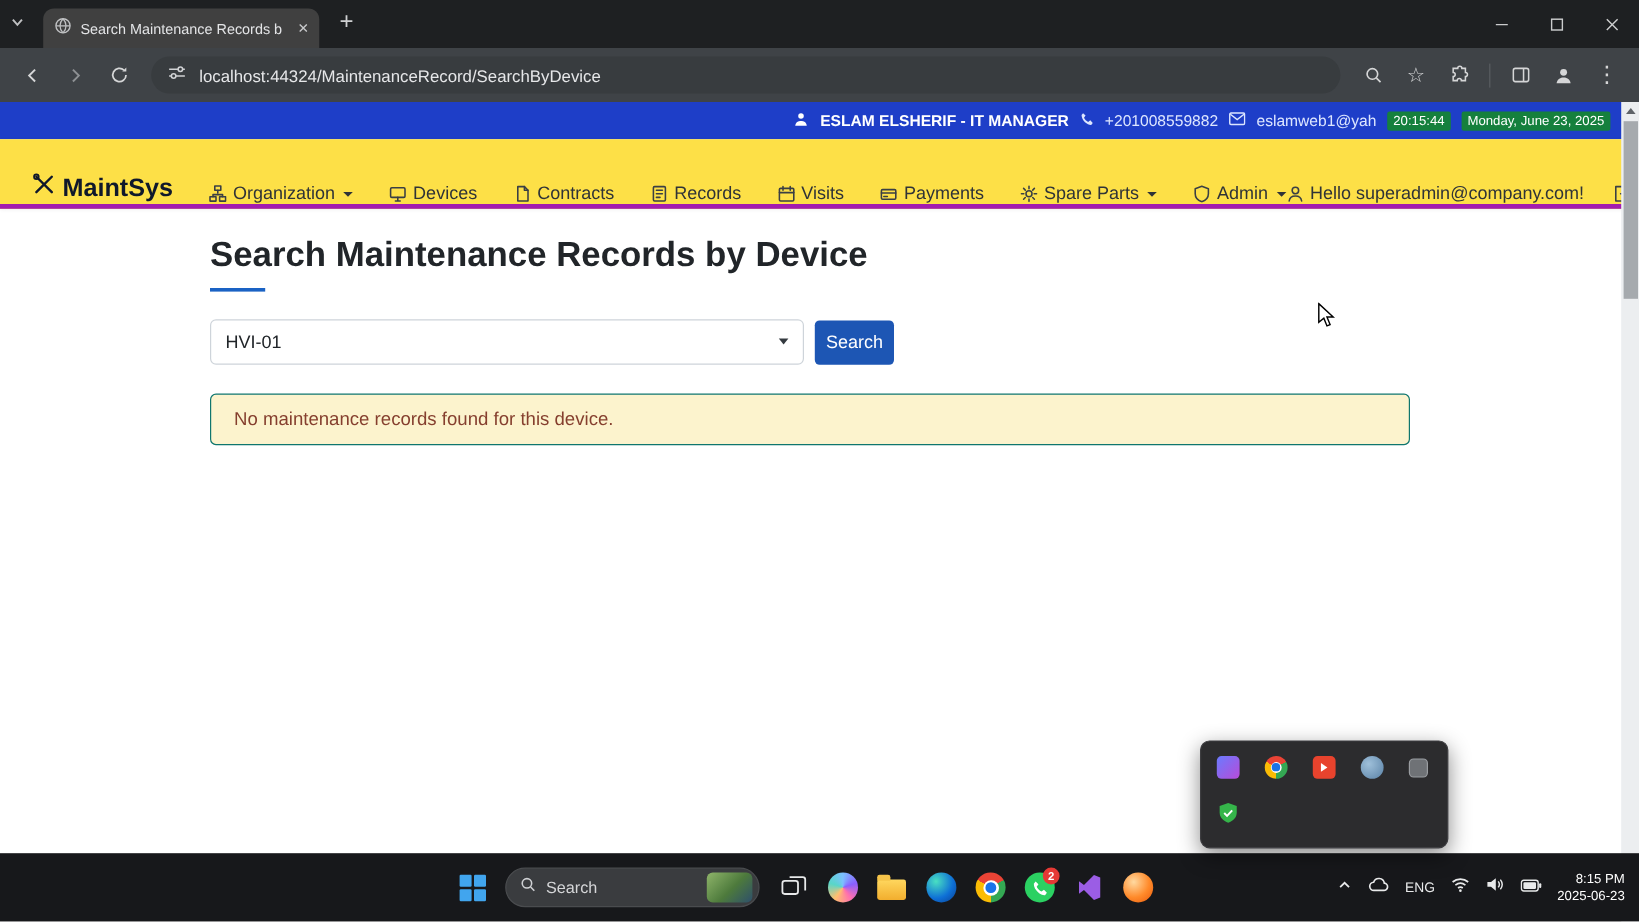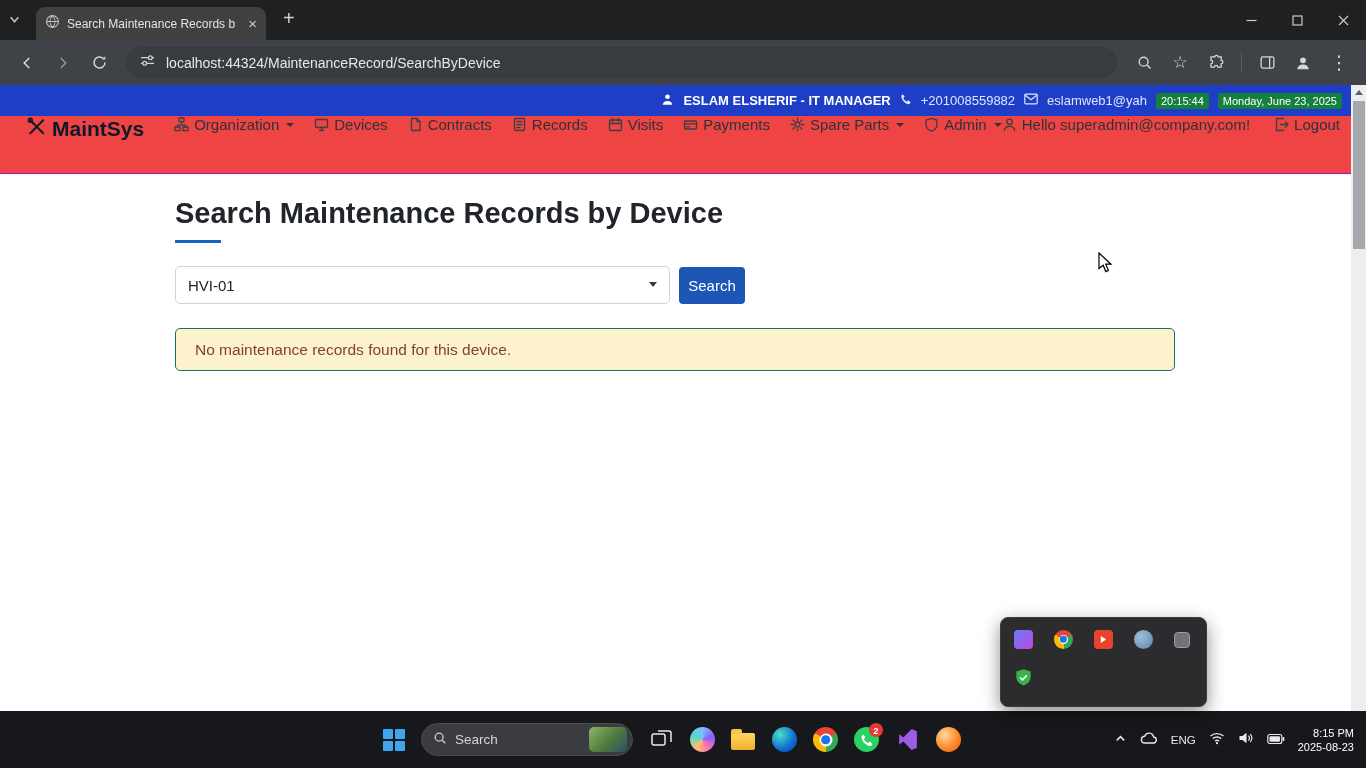--- a/index.html
+++ b/index.html
@@ -25,23 +25,23 @@
   .glyph{color:#d5d6d7;font-size:17px;line-height:1}
 
   
   .viewport{position:absolute;left:0;top:85px;width:100%;height:732px;background:#fff;overflow:hidden}
 
   .topstrip{height:31px;background:#1e3ec8;display:flex;align-items:center;justify-content:flex-end;gap:9px;padding-right:24px;font-size:13px}
   .topstrip .name{color:#fff;font-weight:bold}
   .topstrip .lite{color:#dde6ff}
   .badge-black{background:#15803d;color:#fff;font-size:11px;font-weight:normal;padding:2px 5px;border-radius:2px;white-space:nowrap}
 
-  .navbar{height:58px;background:#ef4444;border-bottom:1px solid #a21caf;box-shadow:0 1px 3px rgba(0,0,0,.06);display:flex;align-items:flex-start;padding:0 26px;white-space:nowrap}
+  .navbar{height:58px;background:#fde047;border-bottom:4px solid #a21caf;box-shadow:0 1px 3px rgba(0,0,0,.06);display:flex;align-items:flex-end;padding:0 26px;white-space:nowrap}
   .brand{display:flex;align-items:center;gap:5px;font-size:21px;font-weight:bold;color:#10182b;margin-right:30px}
-  .nav-items{display:flex;align-items:center;gap:20px}
+  .nav-items{display:flex;align-items:center;gap:30px}
   .nav-item{display:flex;align-items:center;gap:5px;font-size:15px;color:#2f3337;cursor:default}
   .caret{width:0;height:0;border-left:4px solid transparent;border-right:4px solid transparent;border-top:4.5px solid #2f3337;margin-left:2px}
   .nav-right{margin-left:auto;display:flex;align-items:center;gap:24px}
   .ic{width:15px;height:15px;stroke:#3a3f44;fill:none;stroke-width:1.3;stroke-linecap:round;stroke-linejoin:round}
 
   .content{padding:21px 0 0 175px}
   .page-title{font-size:29px;font-weight:bold;color:#212529;line-height:36px}
   .title-underline{width:46px;height:3px;background:#1a62c4;margin-top:9px}
   .search-row{margin-top:23px;display:flex;align-items:center;gap:9px}
   .select-wrap{position:relative;width:495px;height:38px}
@@ -436,21 +436,21 @@
       </span>
       <span>
         <svg width="18" height="12" viewBox="0 0 18 12">
             <rect x="0.8" y="1.5" width="14" height="9" rx="2" fill="none" stroke="#e8e9ea" stroke-width="1.2"></rect>
             <rect x="15.6" y="4" width="1.8" height="4" rx="0.8" fill="#e8e9ea"></rect>
             <rect x="2.5" y="3.2" width="10.5" height="5.6" rx="1" fill="#e8e9ea"></rect>
           </svg>
       </span>
       <div class="clock">
         <div>8:15 PM</div>
-        <div>2025-08-23</div>
+        <div>2025-06-23</div>
       </div>
     </div>
   </div>
 
   <div class="cursor">
     <svg width="20" height="22" viewBox="0 0 20 22">
         <path d="M1 1l0 15.5 4.2-3.3 2.6 6.4 2.6-1.1-2.6-6.3 5.2 0z" fill="#fff" stroke="#000" stroke-width="1.2"></path>
       </svg>
   </div>
 

